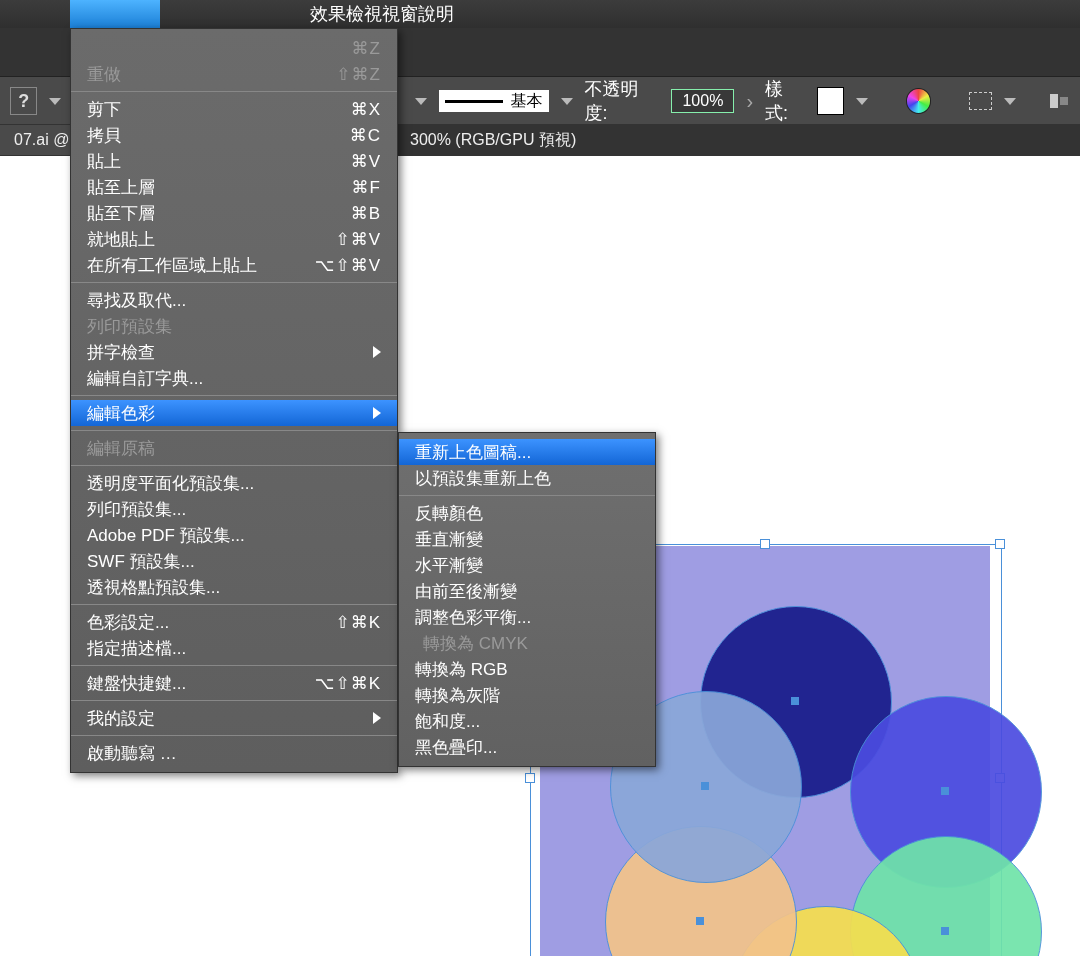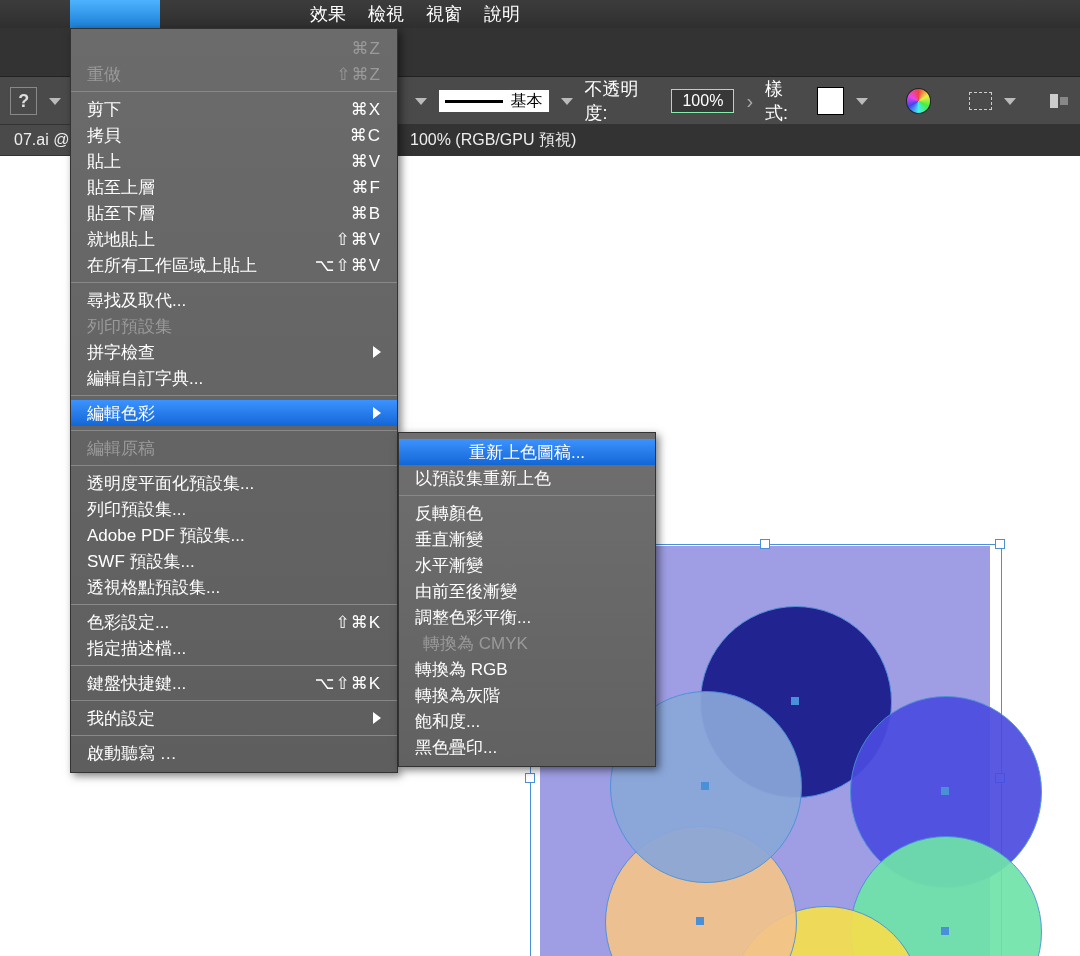--- a/index.html
+++ b/index.html
@@ -1,16 +1,16 @@
 <!DOCTYPE html>
 <html><head>
 <meta charset="utf-8">
 <style>
   html,body{margin:0;padding:0;width:1080px;height:956px;background:#4a4a4a;font-family:"Heiti TC","PingFang TC","Microsoft JhengHei",sans-serif;color:#fff;overflow:hidden;font-size:18px;}
-  .menubar{position:absolute;top:0;left:0;right:0;height:28px;background:linear-gradient(#3c3c3c,#2f2f2f);display:flex;align-items:center;padding-left:70px;gap:22px;}
+  .menubar{position:absolute;top:0;left:0;right:0;height:28px;background:linear-gradient(#3c3c3c,#2f2f2f);display:flex;align-items:center;padding-left:70px;}
   .menubar .mi{cursor:pointer;}
   .menubar .active{position:absolute;left:70px;top:0;width:90px;height:28px;background:linear-gradient(#4db3ff,#1b7fd6);}
   .docstrip{position:absolute;top:28px;left:0;right:0;height:48px;background:#333;}
   .optbar{position:absolute;top:76px;left:0;right:0;height:48px;background:#4a4a4a;border-top:1px solid #222;border-bottom:1px solid #222;display:flex;align-items:center;padding:0 10px;gap:12px;}
   .sw{width:26px;height:26px;border:1px solid #000;background:#fff;display:inline-block;}
   .noimg{width:26px;height:26px;border:1px solid #888;display:flex;align-items:center;justify-content:center;font-weight:bold;color:#ddd;}
   .dd{width:0;height:0;border-left:6px solid transparent;border-right:6px solid transparent;border-top:7px solid #bbb;}
   .stroke{width:100px;height:22px;background:#fff;display:flex;align-items:center;padding:0 6px;color:#000;font-size:16px;}
   .stroke .line{flex:1;height:3px;background:#000;margin-right:8px;}
   .field{background:#383838;border:1px solid #86efac;padding:2px 10px;font-size:16px;}
@@ -28,21 +28,21 @@
   .circle{position:absolute;border-radius:50%;border:1px solid #4a90d9;}
   .menu{position:absolute;top:28px;left:70px;width:326px;background:linear-gradient(#6b6b6b,#5e5e5e);border:1px solid #333;box-shadow:3px 3px 8px rgba(0,0,0,.5);padding:6px 0;}
   .menu .row{display:flex;justify-content:space-between;align-items:center;height:26px;padding:0 16px;font-size:17px;color:#fff;position:relative;}
   .menu .row.dis{color:#9a9a9a;}
   .menu .sep{height:1px;background:#888;margin:4px 0;}
   .menu .row.hl{background:linear-gradient(#3c93ff,#1366d6);gap:31px;}
   .menu .arr{width:0;height:0;border-top:6px solid transparent;border-bottom:6px solid transparent;border-left:8px solid #fff;}
   .kbd{letter-spacing:1px;}
   .submenu{position:absolute;top:432px;left:398px;width:256px;background:linear-gradient(#6f6f6f,#616161);border:1px solid #333;box-shadow:3px 3px 8px rgba(0,0,0,.5);padding:6px 0;}
   .submenu .row{display:flex;justify-content:space-between;align-items:center;height:26px;padding:0 16px;font-size:17px;}
-  .submenu .row.hl{background:linear-gradient(#3c93ff,#1366d6);justify-content:center;}
+  .submenu .row.hl{background:linear-gradient(#3c93ff,#1366d6);}
   .submenu .row.dis{color:#9a9a9a;padding-left:24px;}
   .submenu .sep{height:1px;background:#888;margin:4px 0;}
 </style>
 </head>
 <body>
 
 <div class="menubar">
   <div class="active"></div>
   <span style="margin-left:240px" class="mi">效果</span>
   <span class="mi">檢視</span>
@@ -77,21 +77,21 @@
   <span class="align-icon">
     <svg width="22" height="18">
         <rect x="2" y="2" width="8" height="14" fill="#ccc"></rect>
         <rect x="12" y="5" width="8" height="8" fill="#888"></rect>
       </svg>
   </span>
 </div>
 
 <div class="tabbar">
   <div class="tab first" style="position:absolute;left:0">07.ai @ 25…</div>
-  <div class="tab" style="margin-left:396px">100% (RGB/GPU 預視)</div>
+  <div class="tab" style="margin-left:396px">300% (RGB/GPU 預視)</div>
 </div>
 
 <div class="canvas">
   <div class="artboard"></div>
 
   <div class="sel" style="left:530px;top:388px;width:470px;height:468px;"></div>
 
   <div class="h" style="left:530px;top:388px"></div>
   <div class="h" style="left:765px;top:388px"></div>
   <div class="h" style="left:1000px;top:388px"></div>

